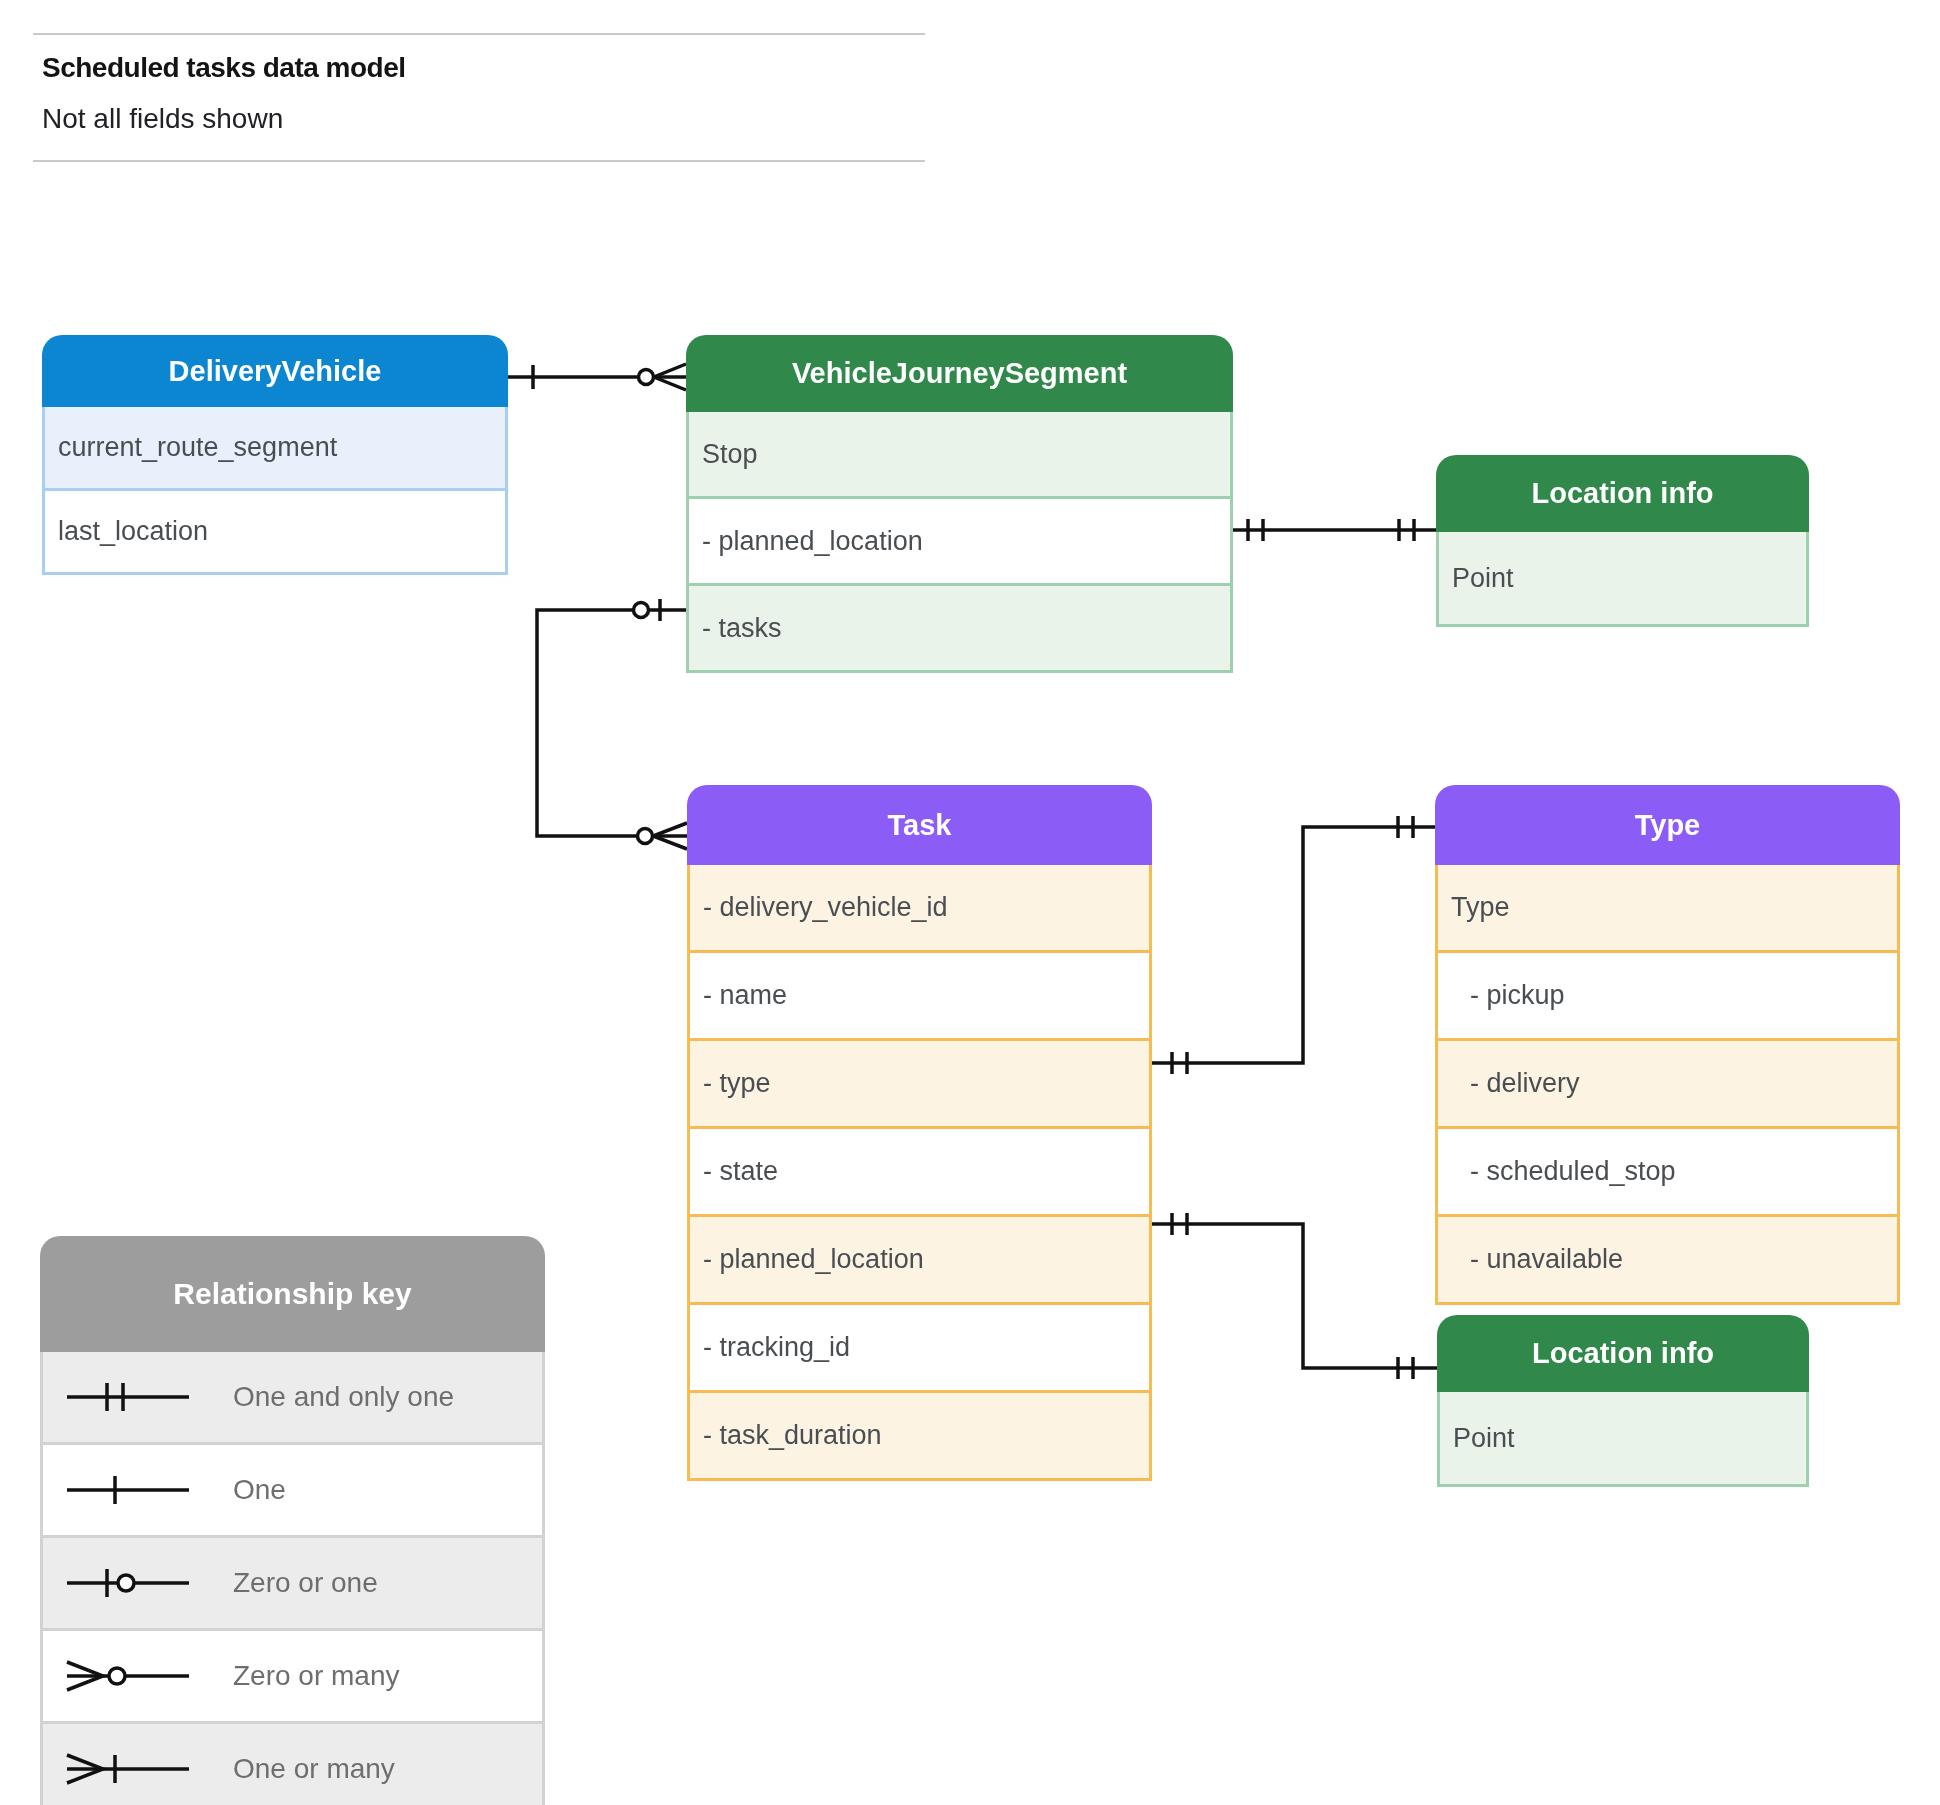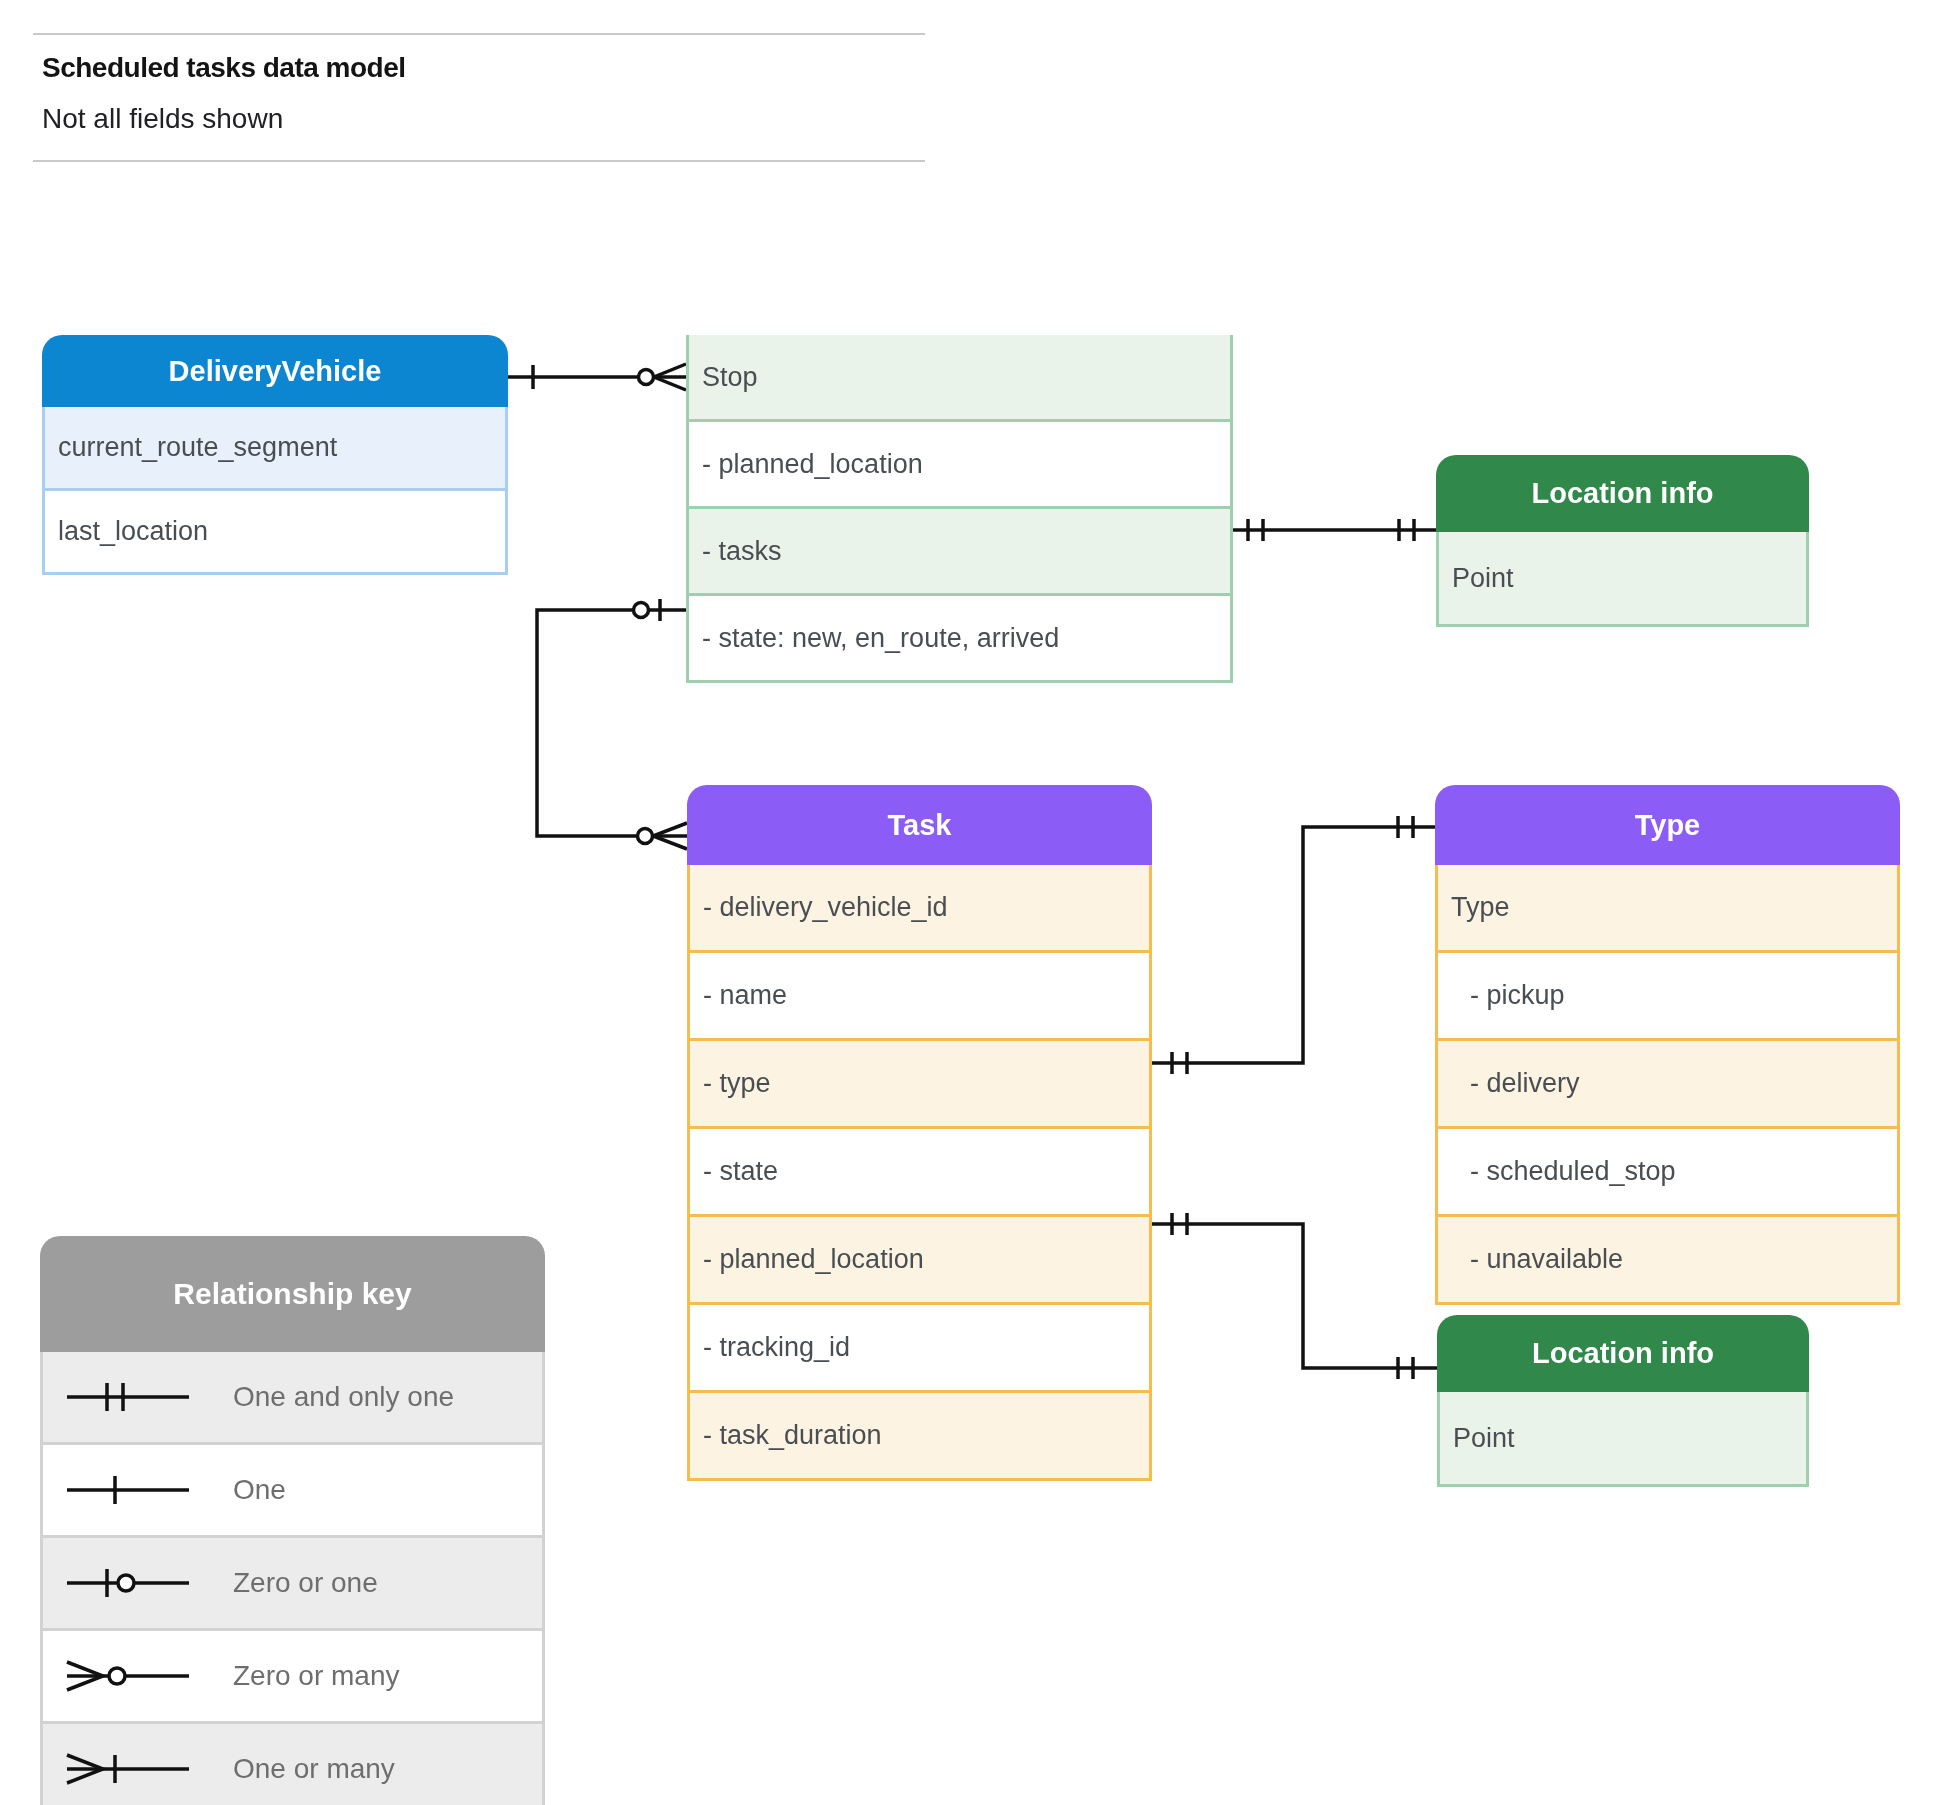--- a/index.html
+++ b/index.html
@@ -94,25 +94,25 @@
 
   <div class="entity e-blue" style="left:42px;top:335px;width:466px">
     <div class="hdr">DeliveryVehicle</div>
     <div class="body">
       <div class="row tint">current_route_segment</div>
       <div class="row">last_location</div>
     </div>
   </div>
 
   <div class="entity e-green" style="left:686px;top:335px;width:547px">
+    <div class="hdr">VehicleJourneySegment</div>
     <div class="body">
       <div class="row tint">Stop</div>
       <div class="row">- planned_location</div>
       <div class="row tint">- tasks</div>
-      <div class="row">- state: new, en_route, arrived</div>
     </div>
   </div>
 
   <div class="entity e-green e-li" style="left:1436px;top:455px;width:373px">
     <div class="hdr">Location info</div>
     <div class="body">
       <div class="row tint">Point</div>
     </div>
   </div>
 

